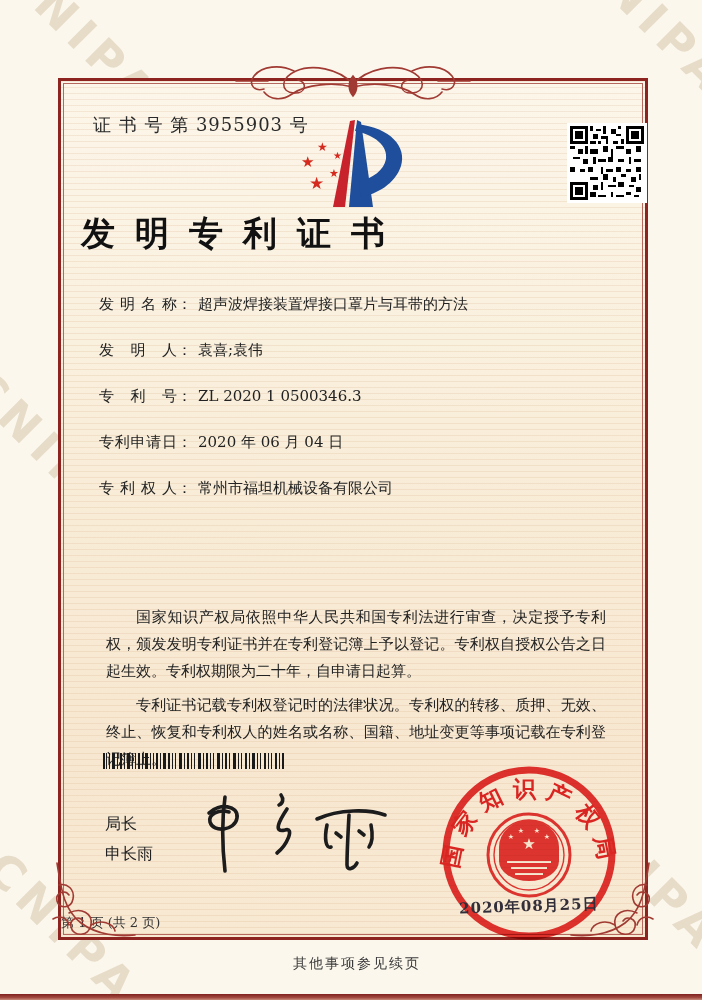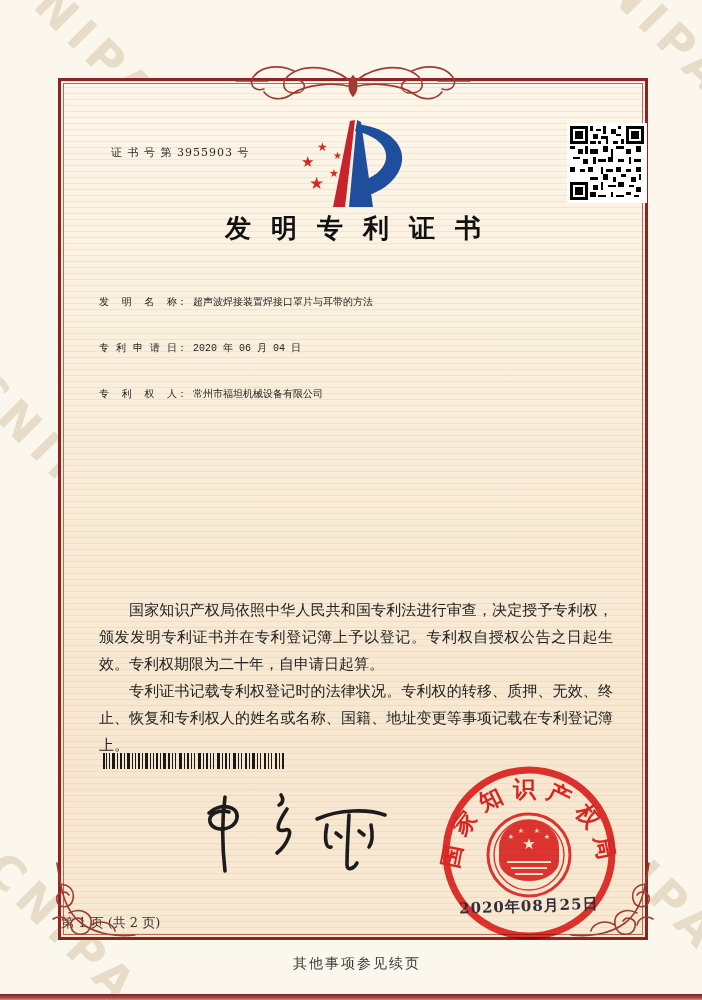--- a/index.html
+++ b/index.html
@@ -17,42 +17,42 @@
     transform:rotate(45deg);white-space:nowrap;pointer-events:none;
   }
   .frame{
     position:absolute;left:58px;top:78px;width:584px;height:856px;
     border:3px solid #8e2420;z-index:1;
     background:
       repeating-linear-gradient(180deg, rgba(214,168,128,0.20) 0px, rgba(214,168,128,0.20) 1px, rgba(0,0,0,0) 1px, rgba(0,0,0,0) 6px),
       linear-gradient(180deg,#fcf6ea 0%,#f9eeda 40%,#f7e7d0 78%,#f8e9d3 100%);
   }
   .frame-inner{position:absolute;inset:2px;border:1px solid #b5695e;pointer-events:none;}
-  .cert-no{position:absolute;left:50px;top:32px;font-size:11px;letter-spacing:1px;color:#2a2a2a;margin-top:32px;}
+  .cert-no{position:absolute;left:32px;top:32px;font-size:18px;letter-spacing:1px;color:#2a2a2a;}
   .logo{position:absolute;left:232px;top:34px;}
   .qr{position:absolute;left:506px;top:42px;width:74px;height:74px;background:#fff;padding:3px;}
   .title{
-    position:absolute;left:0;top:130px;width:100%;text-align:center;
-    font-size:26px;font-weight:bold;letter-spacing:20px;text-indent:20px;color:#111;
-  }
-  .fields{position:absolute;left:38px;top:214px;width:512px;font-size:10px;font-family:Liberation Mono, monospace;}
+    position:absolute;left:0;top:130px;width:100%;text-align:left;
+    font-size:34px;font-weight:bold;letter-spacing:20px;text-indent:20px;color:#111;
+  }
+  .fields{position:absolute;left:38px;top:214px;width:512px;font-size:15px;}
   .frow{height:22px;margin-bottom:24px;white-space:nowrap;}
   .flabel{
     display:inline-block;width:78px;text-align:justify;text-align-last:justify;
     vertical-align:top;color:#222;
   }
   .fcolon{display:inline-block;margin-right:6px;}
   .fvalue{color:#222;}
   .grant-pair2{position:absolute;left:272px;top:0;}
   .grant-row{position:relative;}
   .paras{
     position:absolute;left:38px;top:516px;width:514px;
     font-size:15px;line-height:27px;text-align:justify;color:#222;
   }
-  .paras p{margin:0;text-indent:2em;}
+  .paras p{margin:7px;text-indent:2em;}
   .barcode{position:absolute;left:38px;top:672px;}
   .director{position:absolute;left:44px;top:728px;font-size:16px;line-height:30px;color:#222;}
   .signature{position:absolute;left:128px;top:706px;}
   .seal{position:absolute;left:372px;top:684px;opacity:0.94;mix-blend-mode:multiply;}
   .page-info{position:absolute;left:0;top:833px;width:100%;text-align:left;font-size:13px;color:#333;}
   .footer-note{position:absolute;left:0;top:955px;width:100%;text-align:center;font-size:14px;color:#3a3a3a;z-index:2;letter-spacing:2px;margin-left:6px;}
   .bottom-strip{position:absolute;left:0;top:994px;width:702px;height:6px;z-index:2;
     background:linear-gradient(180deg,#7e211d 0%,#a34a40 60%,#c98d7d 100%);}
   .ornament-top{position:absolute;left:173px;top:-27px;z-index:3;}
   .corner-fl{position:absolute;z-index:2;}
@@ -191,20 +191,26 @@
     </g>
   </svg>
 
   <div class="title">发明专利证书</div>
 
   <div class="fields">
     <div class="frow">
       <span class="flabel">发明名称</span><span class="fcolon">：</span><span class="fvalue">超声波焊接装置焊接口罩片与耳带的方法</span>
     </div>
     <div class="frow">
+      <span class="flabel">发明人</span><span class="fcolon">：</span><span class="fvalue">袁喜;袁伟</span>
+    </div>
+    <div class="frow">
+      <span class="flabel">专利号</span><span class="fcolon">：</span><span class="fvalue">ZL 2020 1 0500346.3</span>
+    </div>
+    <div class="frow">
       <span class="flabel">专利申请日</span><span class="fcolon">：</span><span class="fvalue">2020 年 06 月 04 日</span>
     </div>
     <div class="frow">
       <span class="flabel">专利权人</span><span class="fcolon">：</span><span class="fvalue">常州市福坦机械设备有限公司</span>
     </div>
   </div>
 
   <div class="paras">
     <p>国家知识产权局依照中华人民共和国专利法进行审查，决定授予专利权，颁发发明专利证书并在专利登记簿上予以登记。专利权自授权公告之日起生效。专利权期限为二十年，自申请日起算。</p>
     <p>专利证书记载专利权登记时的法律状况。专利权的转移、质押、无效、终止、恢复和专利权人的姓名或名称、国籍、地址变更等事项记载在专利登记簿上。</p>
@@ -257,20 +263,24 @@
         <rect x="157" width="1" height="16"></rect>
         <rect x="161" width="2" height="16"></rect>
       <rect x="165" width="1" height="16"></rect>
         <rect x="168" width="1" height="16"></rect>
         <rect x="172" width="2" height="16"></rect>
         <rect x="176" width="1" height="16"></rect>
         <rect x="179" width="2" height="16"></rect>
     </g>
   </svg>
 
+  <div class="director">
+    <div>局长</div>
+    <div>申长雨</div>
+  </div>
 
   <svg class="signature" width="215" height="88" viewBox="0 0 215 88">
     <g stroke="#1c1c1c" stroke-width="3.6" fill="none" stroke-linecap="round" stroke-linejoin="round">
       <path d="M36,10 C33,32 33,58 36,84"></path>
       <path d="M20,26 C30,16 50,18 48,31 C46,44 24,46 21,35 C19,27 30,22 40,25"></path>
       <path d="M92,8 C95,12 94,16 90,18"></path>
       <path d="M98,22 C90,34 84,46 96,43 C106,40 98,58 88,66"></path>
       <path d="M128,32 C150,22 180,22 196,28"></path>
       <path d="M160,28 C159,46 158,64 158,78 C158,84 165,82 168,76"></path>
       <path d="M138,38 C135,52 137,62 142,60"></path>

